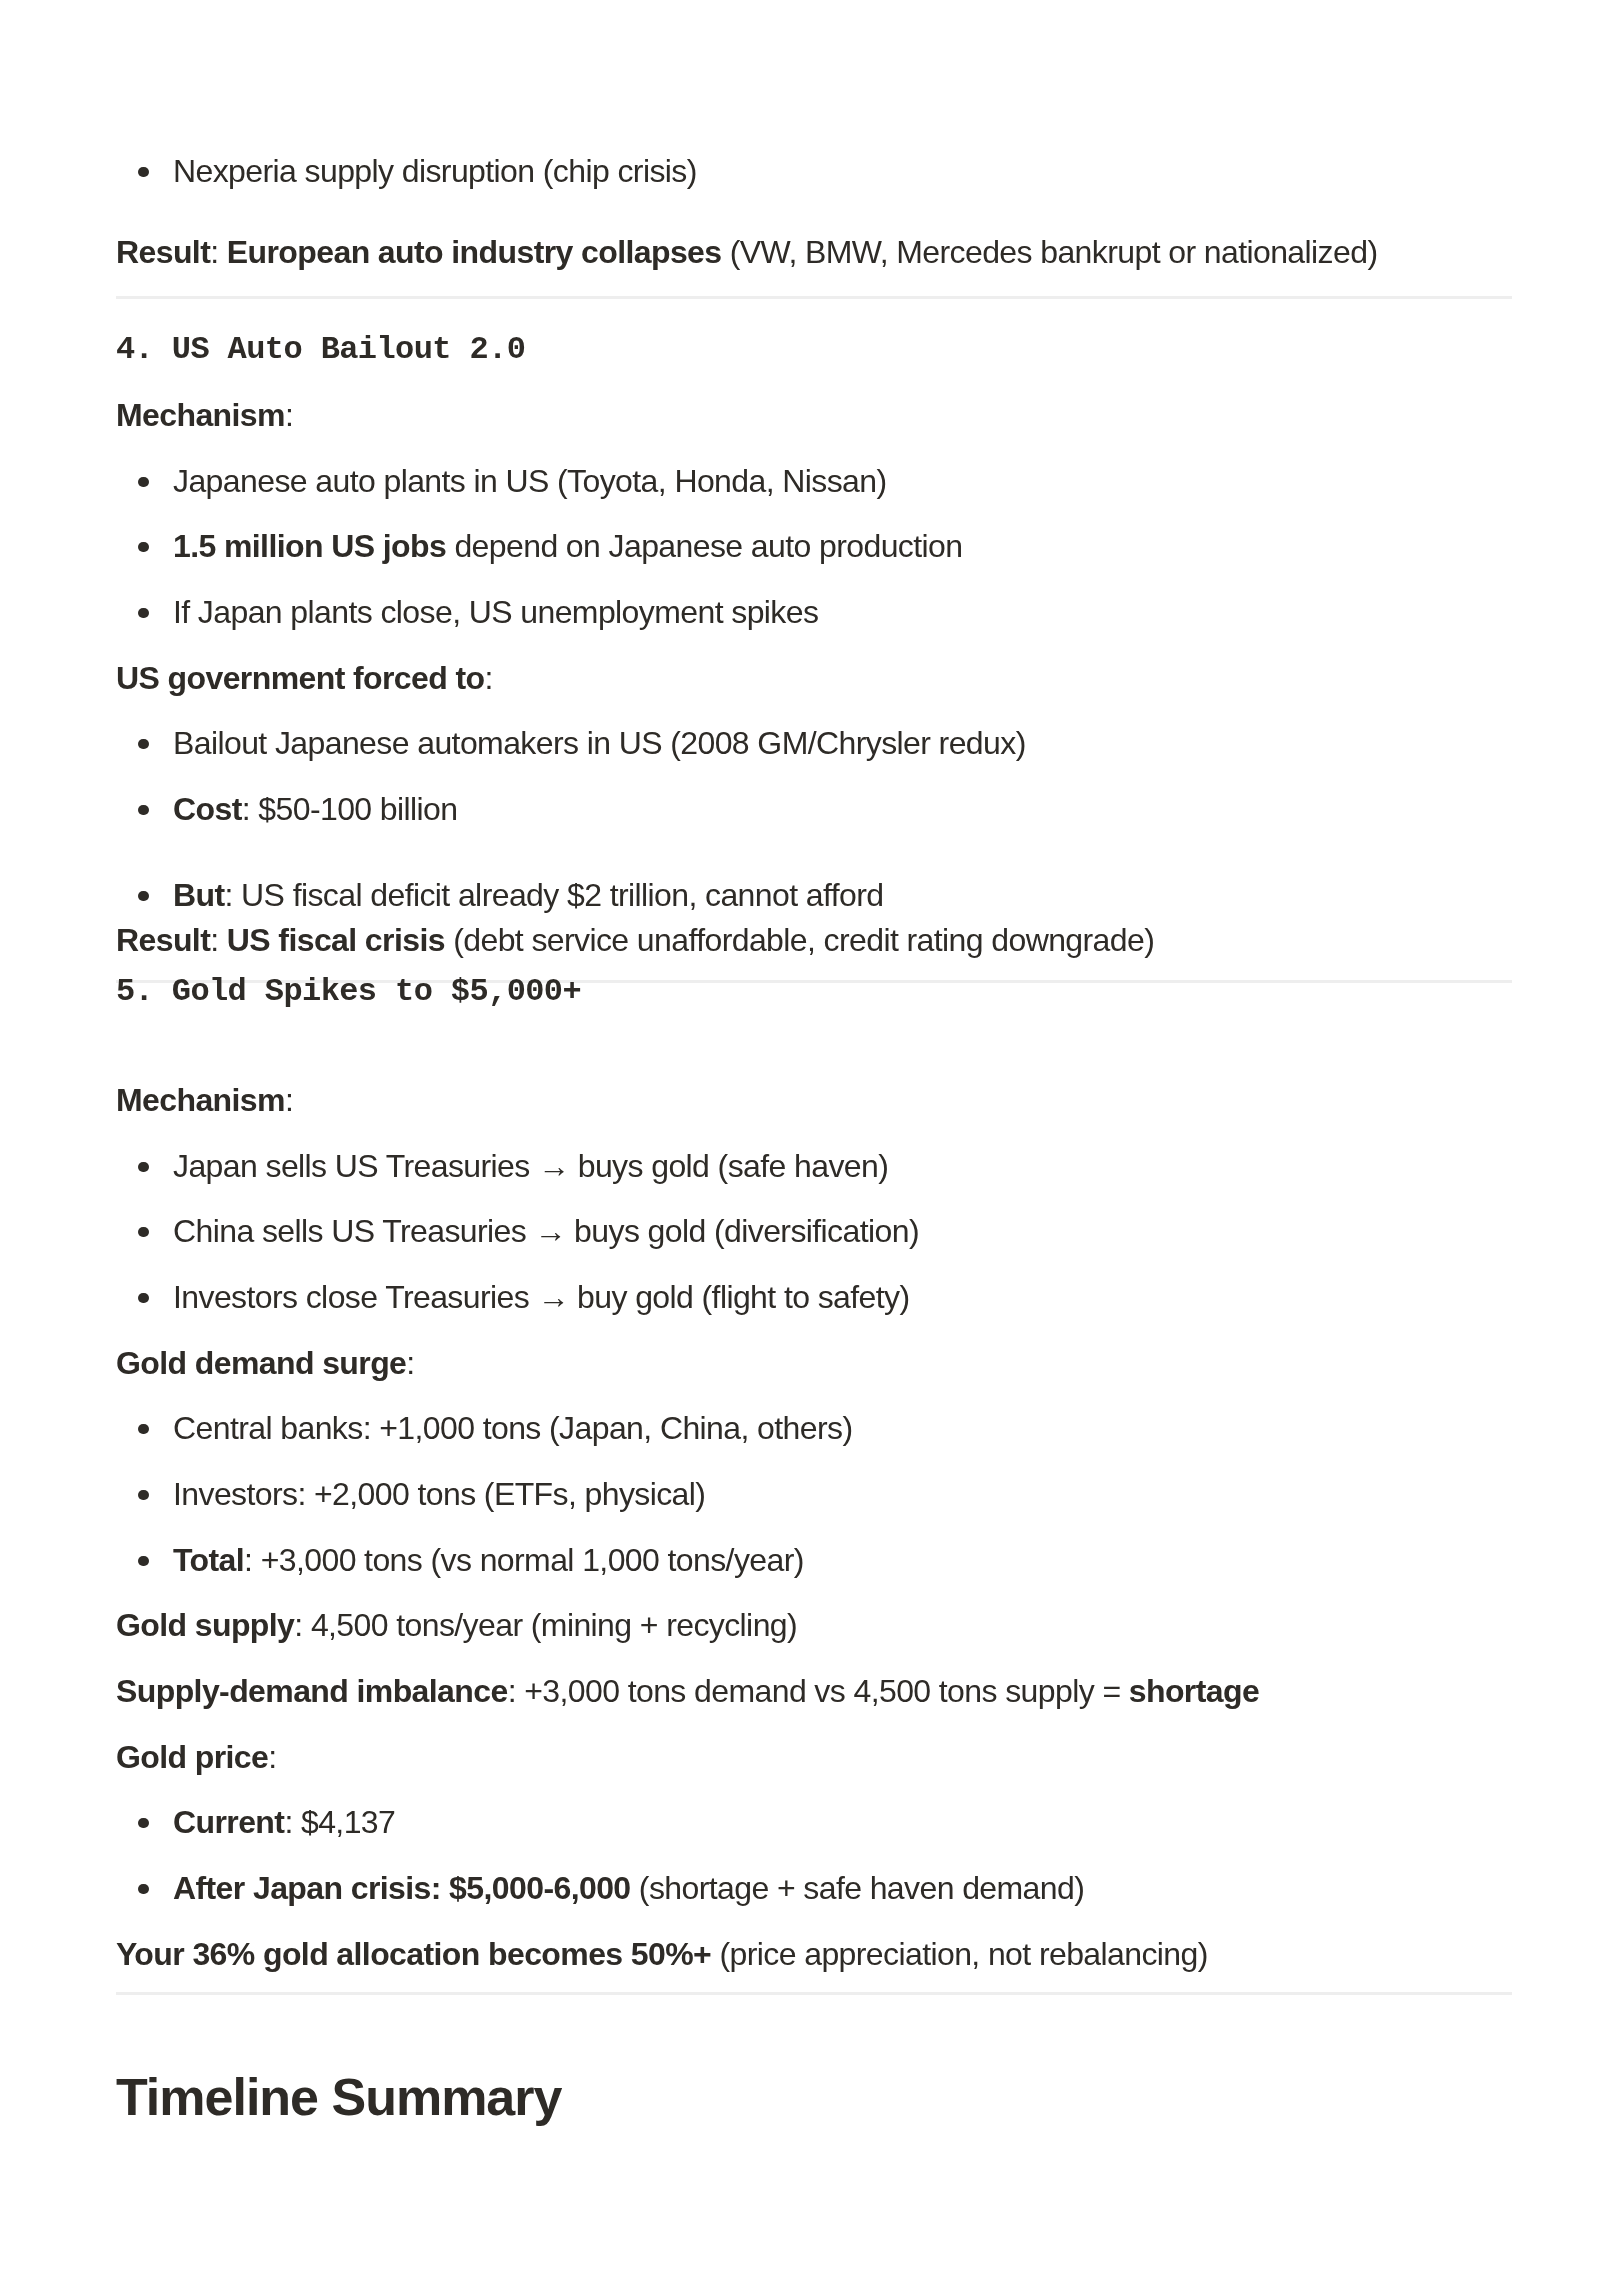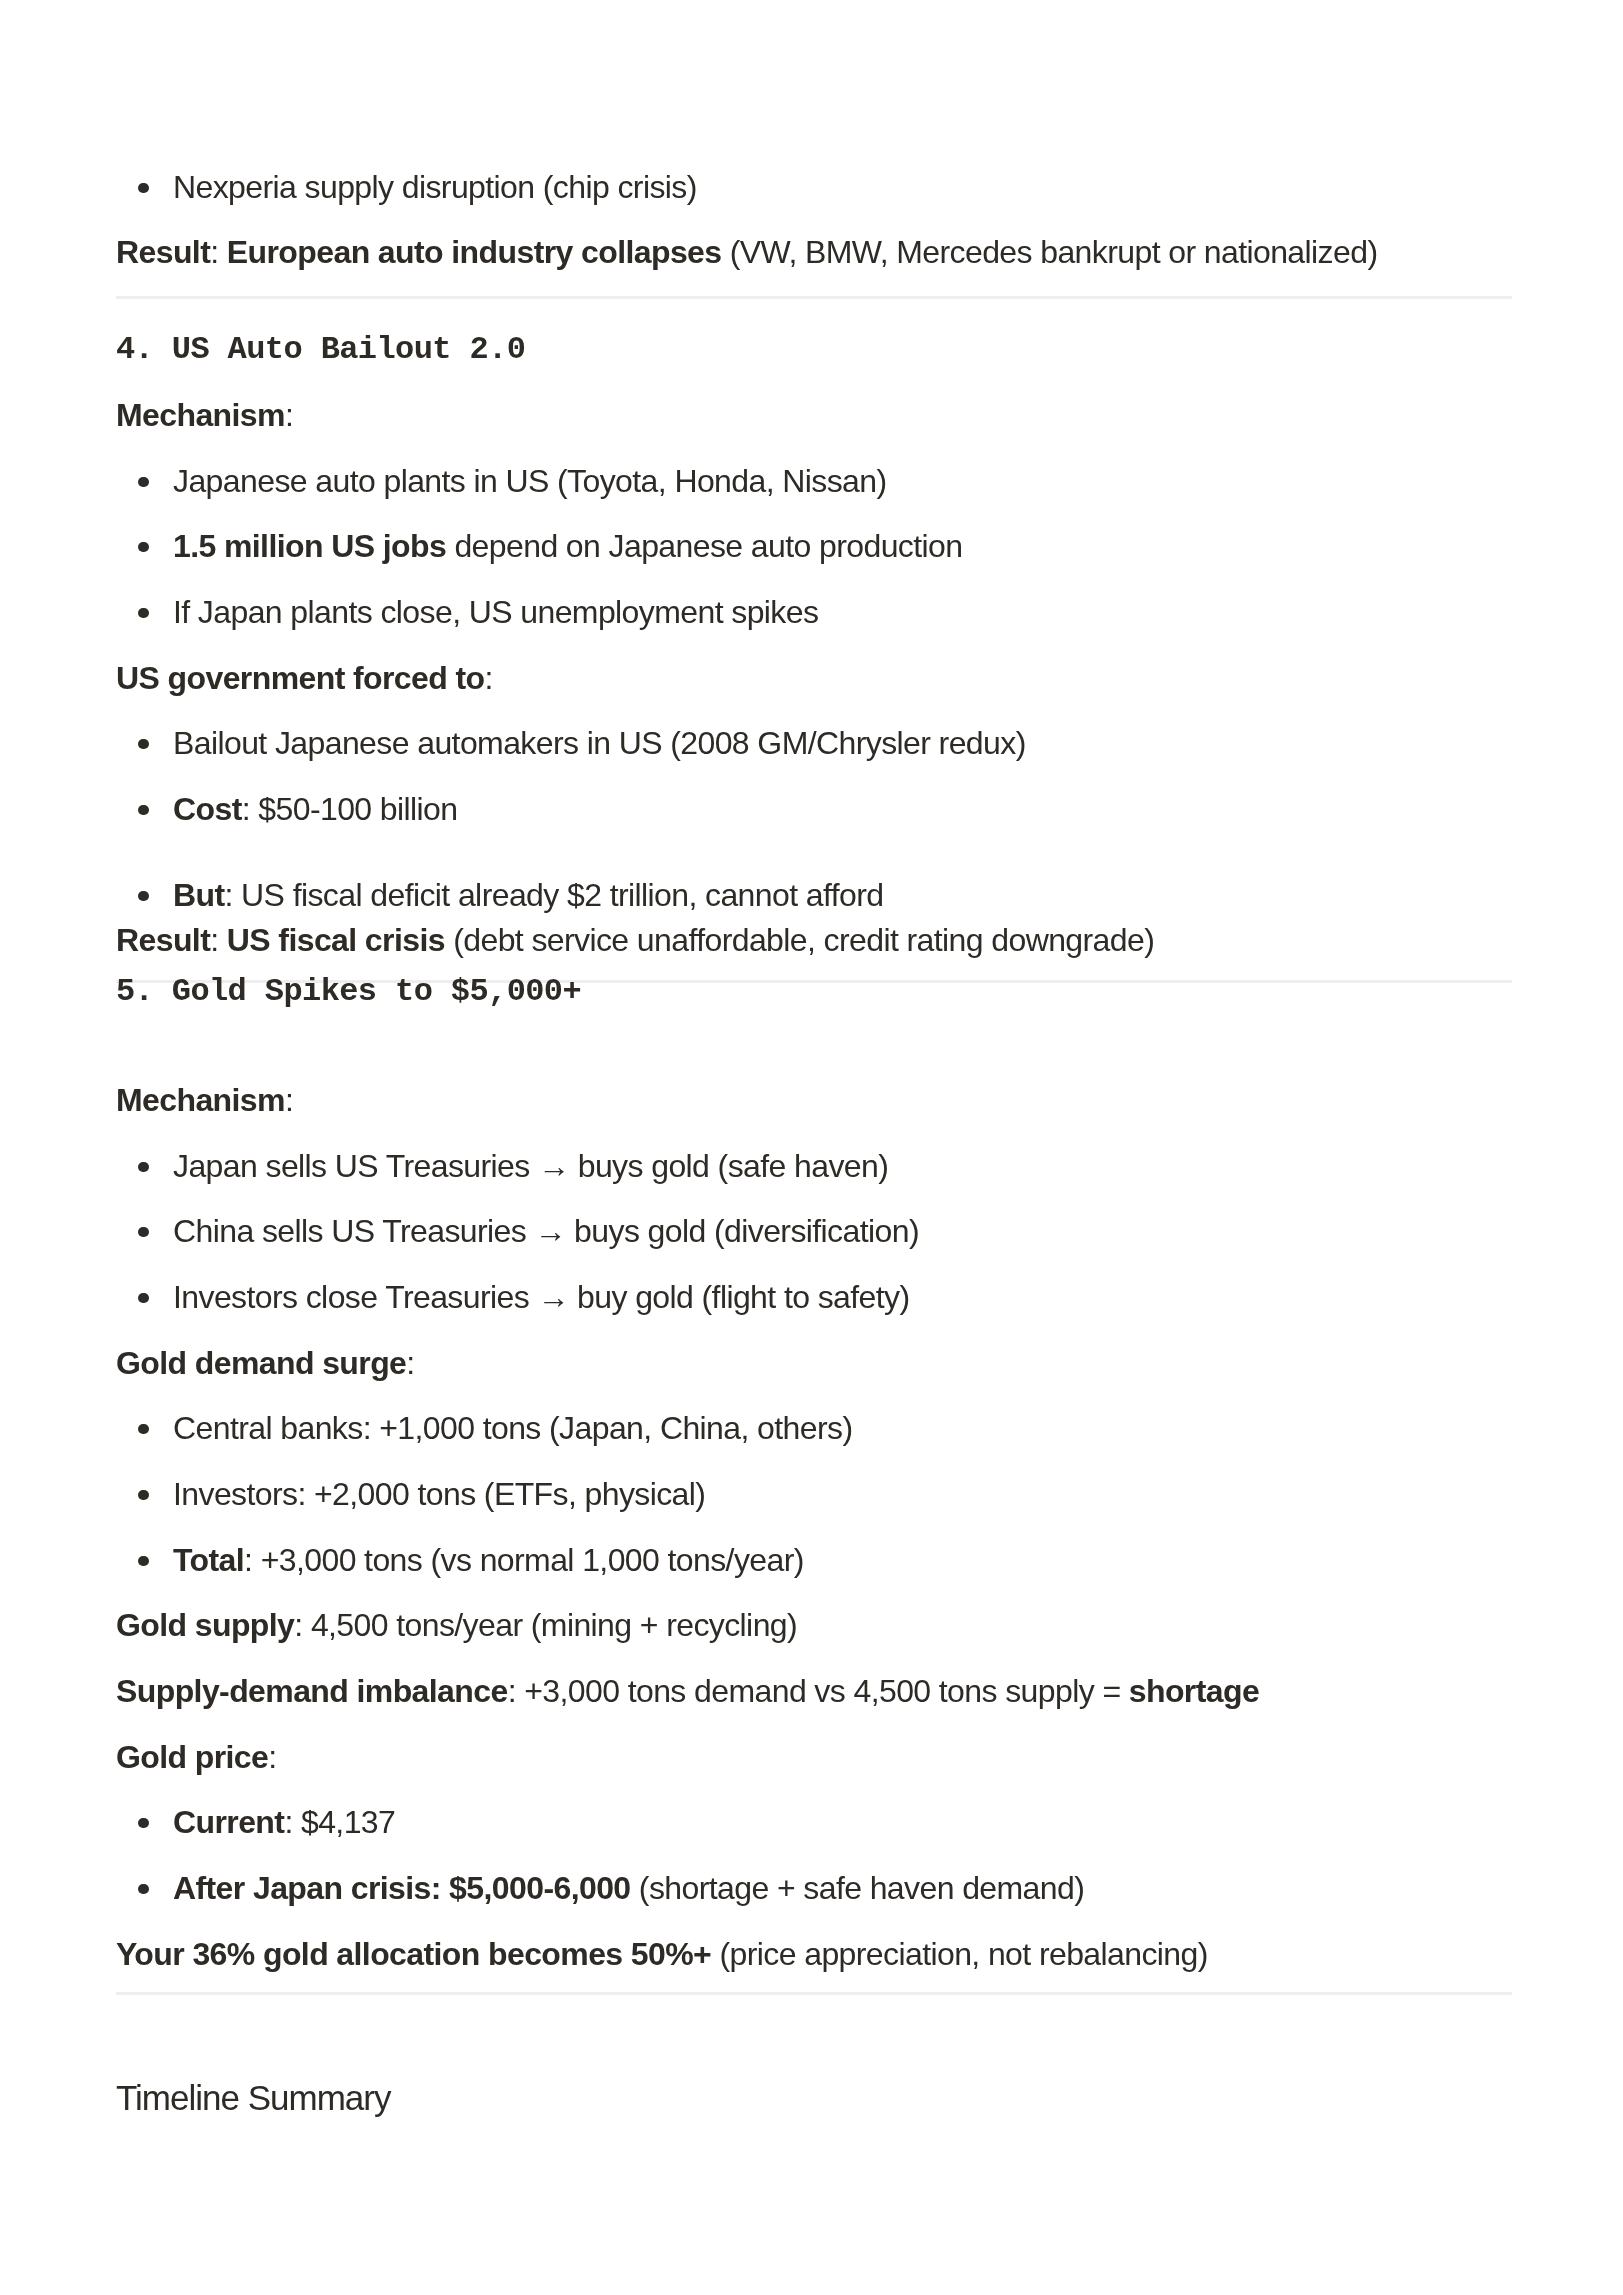--- a/index.html
+++ b/index.html
@@ -13,31 +13,31 @@
     position: absolute; left: 0; white-space: nowrap;
     font-size: 32px; line-height: 39px; letter-spacing: -0.6px;
   }
   .li { left: 57px; }
   .bullet {
     position: absolute; left: -35px; top: 14.7px;
     width: 10.8px; height: 10.8px; border-radius: 50%; background: #2e2b27;
   }
   .b { font-weight: bold; }
   .h4 { font-size: 32px; font-weight: bold; font-family: Liberation Mono, monospace; }
-  .h2 { font-size: 35px; line-height: 63px; font-weight: normal; letter-spacing: -1px; }
+  .h2 { font-size: 52px; line-height: 63px; font-weight: bold; letter-spacing: -1px; }
   .rule {
     position: absolute; left: 0; width: 1396px; height: 2.9px; background: #eeeeee;
   }
 </style>
 </head>
 <body>
 
 <div class="page">
 
-  <div class="line li" style="top:168px">
+  <div class="line li" style="top:152px">
     <span class="bullet"></span>
     <span>Nexperia supply disruption (chip crisis)</span>
   </div>
   <div class="line" style="top:233px">
     <span class="b">Result</span><span>: </span><span class="b">European auto industry collapses</span><span> (VW, BMW, Mercedes bankrupt or nationalized)</span>
   </div>
   <div class="rule" style="top:296px"></div>
 
   <div class="line h4" style="top:330px">4. US Auto Bailout 2.0</div>
   <div class="line" style="top:396px">

